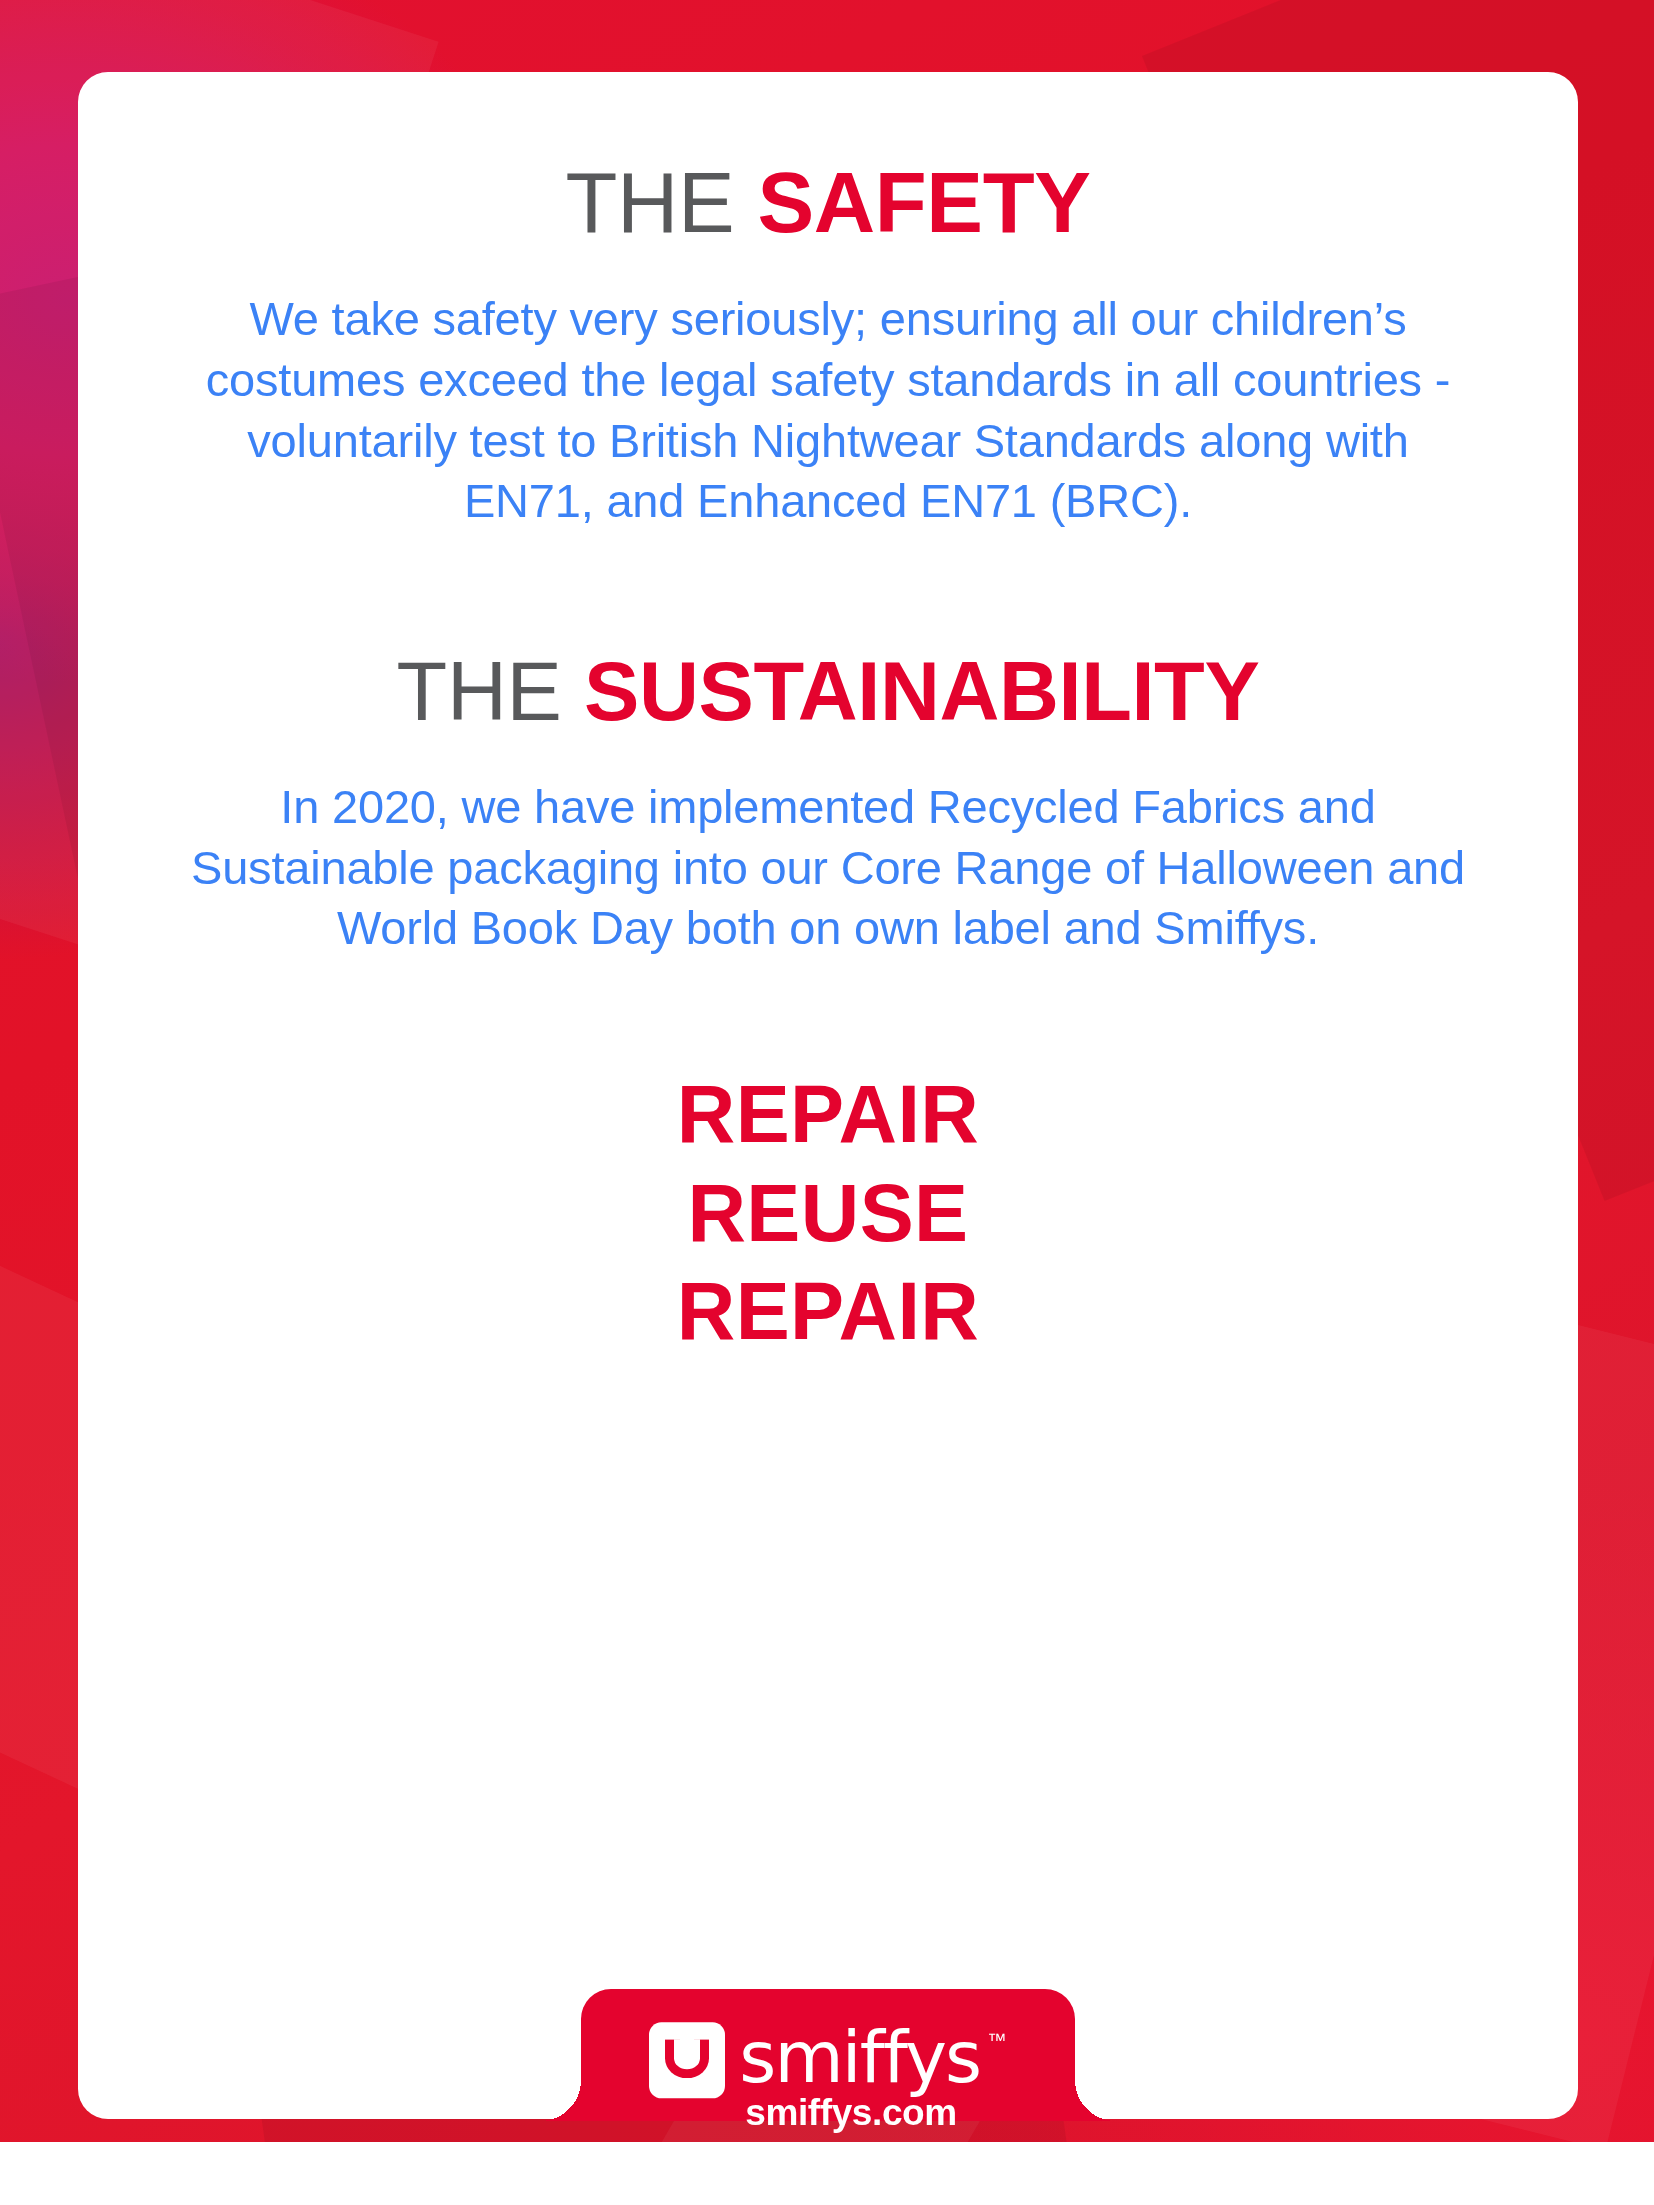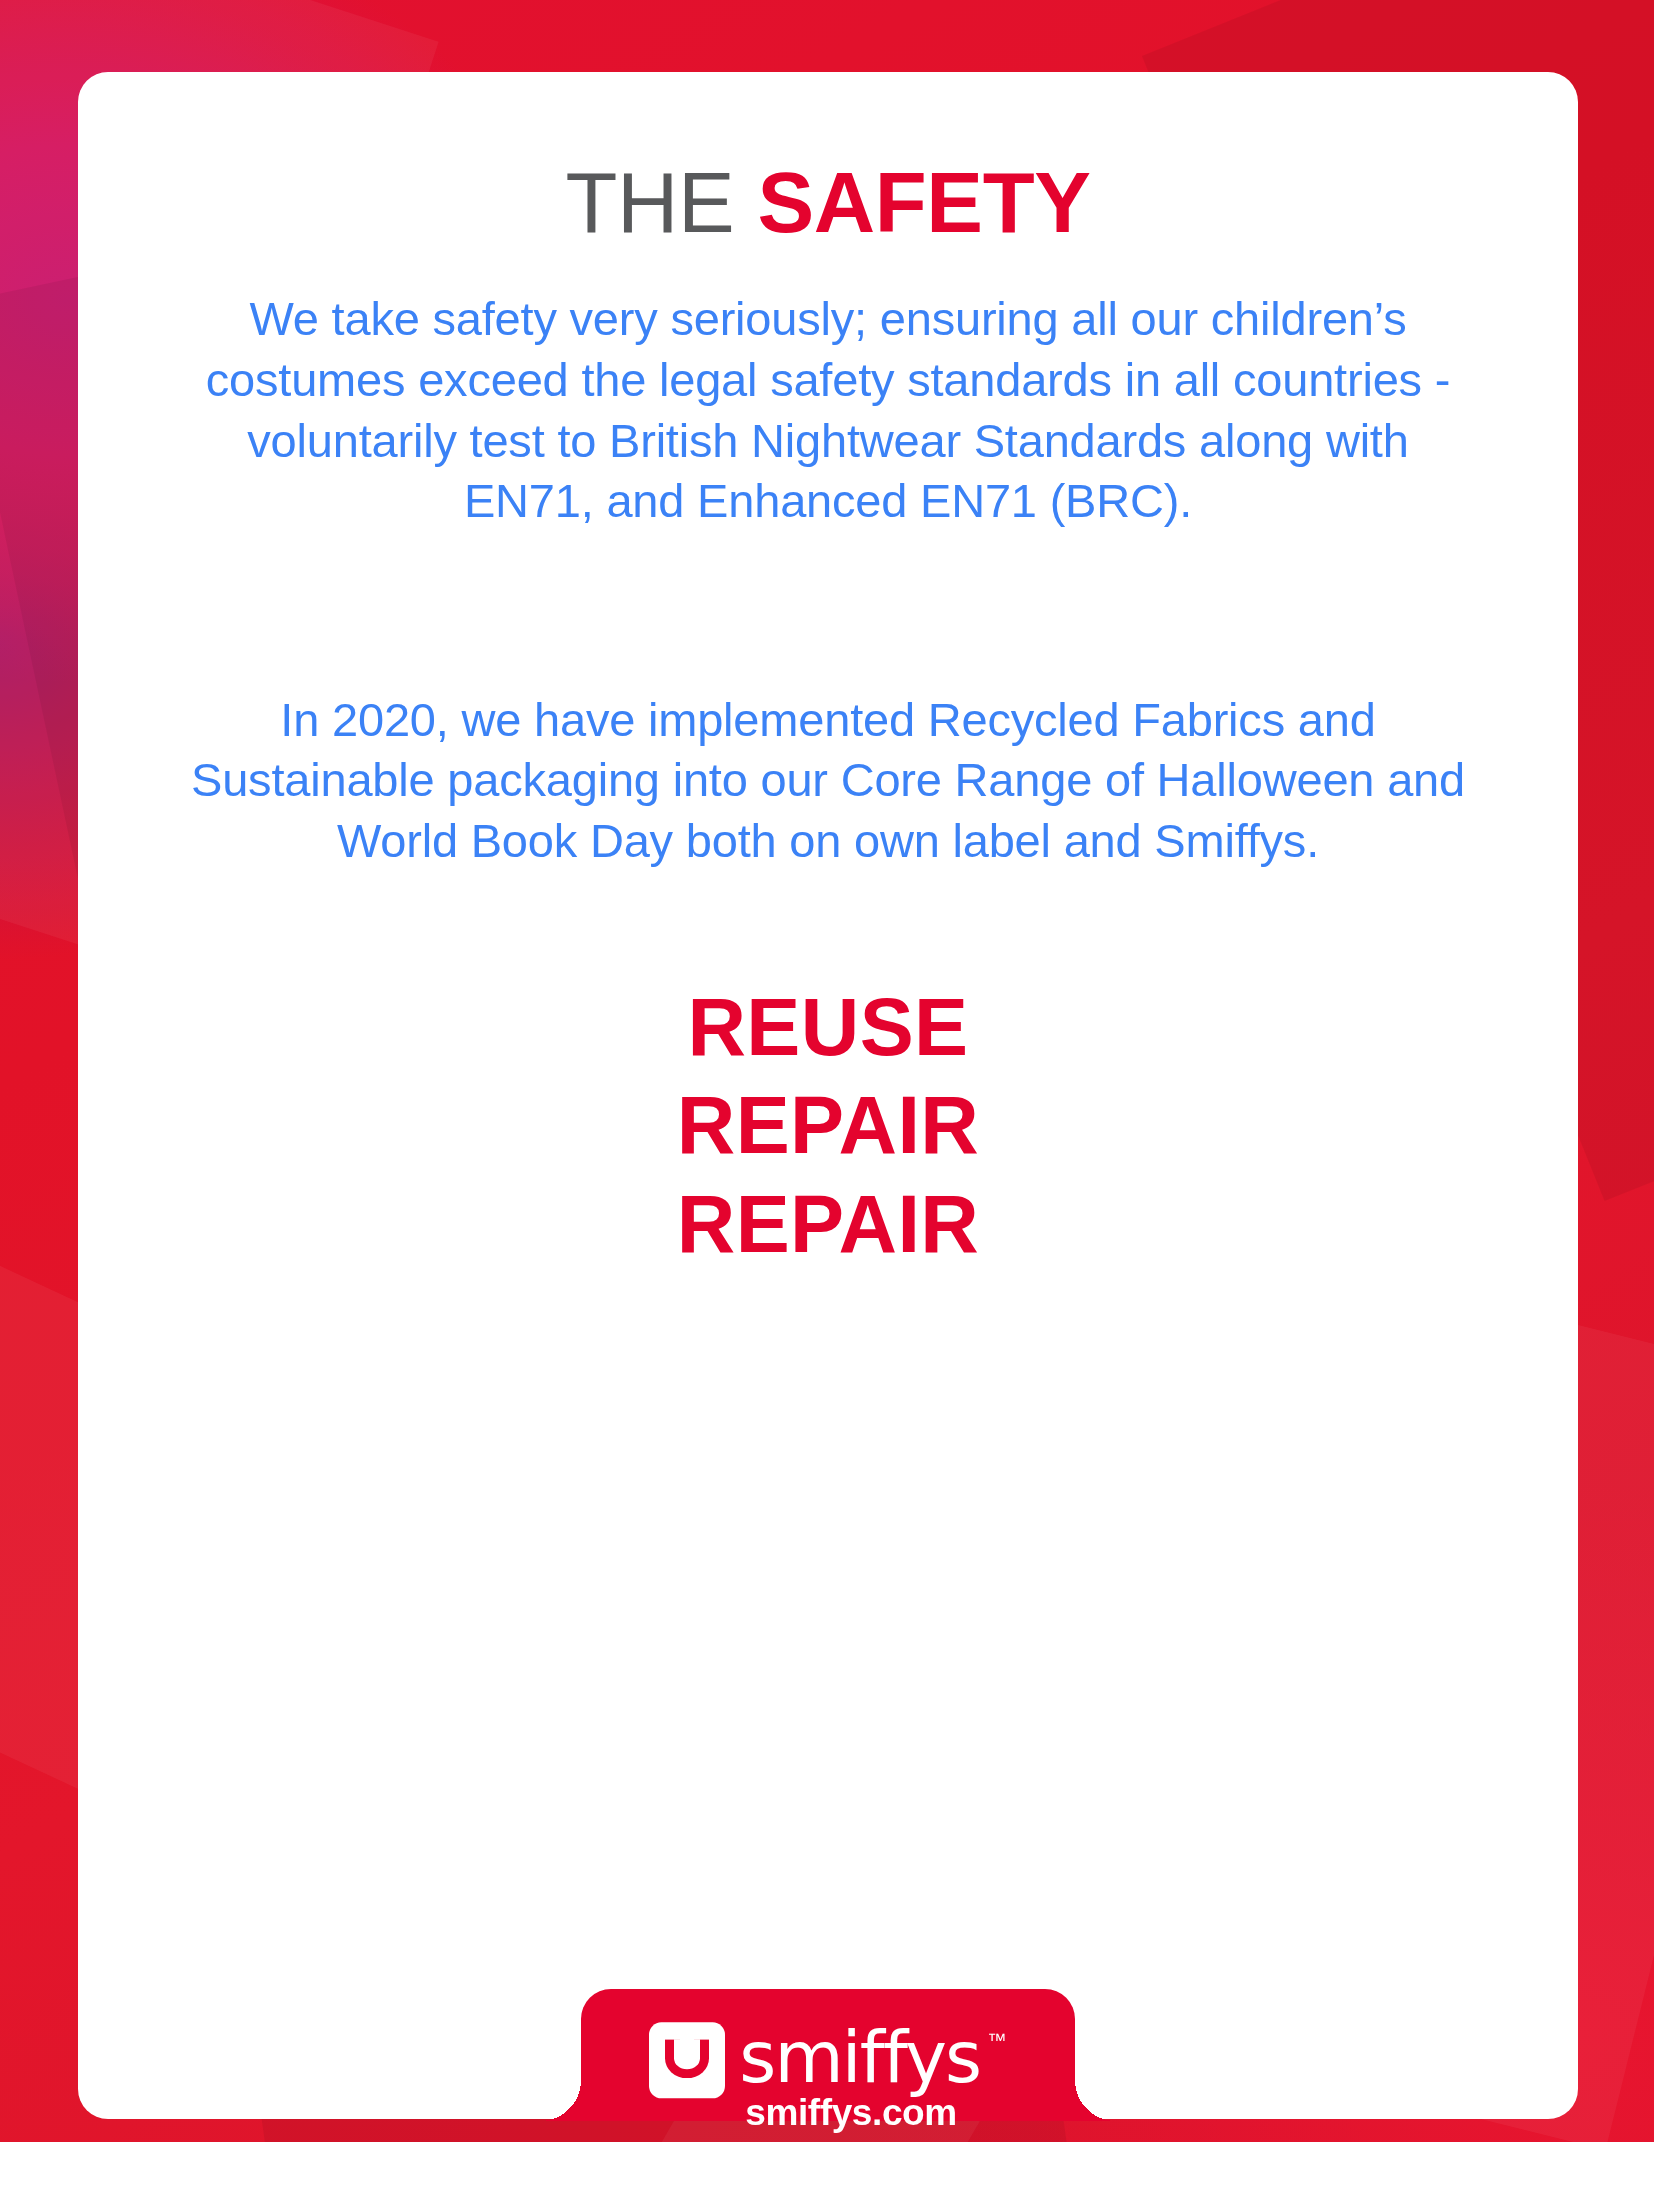--- a/index.html
+++ b/index.html
@@ -205,30 +205,31 @@
     <div class="content">
 
       <h1 class="heading" id="safety-heading"><span>THE </span><span class="accent">SAFETY</span></h1>
 
       <div class="spacer-a"></div>
 
       <p class="body-text">We take safety very seriously; ensuring all our children’s costumes exceed the legal safety standards in all countries - voluntarily test to British Nightwear Standards along with EN71, and Enhanced EN71 (BRC).</p>
 
       <div class="spacer-b"></div>
 
+      <h1 class="heading" id="sustainability-heading"><span>THE </span><span class="accent">SUSTAINABILITY</span></h1>
 
       <div class="spacer-c"></div>
 
       <p class="body-text">In 2020, we have implemented Recycled Fabrics and Sustainable packaging into our Core Range of Halloween and World Book Day both on own label and Smiffys.</p>
 
       <div class="spacer-d"></div>
 
       <div class="slogan">
+        <div>REPAIR</div>
         <div>REUSE</div>
-        <div>REPAIR</div>
         <div>REPAIR</div>
       </div>
 
     </div>
 
     <div class="footer-tab">
       <div class="logo-wrap">
         <div class="logo-mark">
           <div class="smile"></div>
         </div>

